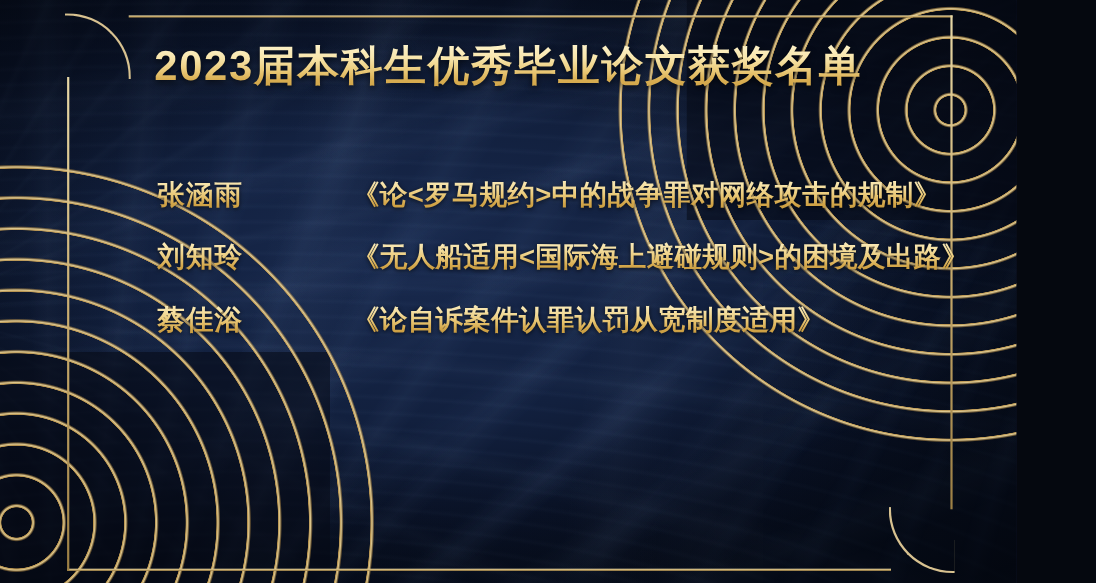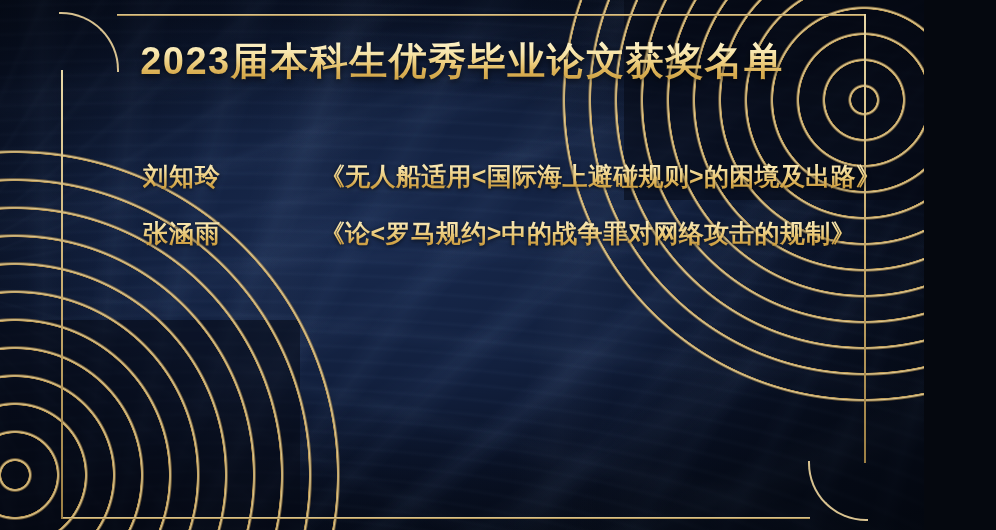--- a/index.html
+++ b/index.html
@@ -271,26 +271,30 @@
     <div class="corner-arc ca-br"></div>
   </div>
 
   <div class="title-wrap">
     <div class="title">2023届本科生优秀毕业论文获奖名单</div>
   </div>
 
   <div class="list">
 
     <div class="row">
+      <div class="name gold-text">张涵雨</div>
+      <div class="paper gold-text">《论&lt;罗马规约&gt;中的战争罪对网络攻击的规制》</div>
+    </div>
+
+    <div class="row">
       <div class="name gold-text">刘知玲</div>
       <div class="paper gold-text">《无人船适用&lt;国际海上避碰规则&gt;的困境及出路》</div>
     </div>
 
     <div class="row">
-      <div class="name gold-text">张涵雨</div>
-      <div class="paper gold-text">《论&lt;罗马规约&gt;中的战争罪对网络攻击的规制》</div>
+      <div class="name gold-text">蔡佳浴</div>
+      <div class="paper gold-text">《论自诉案件认罪认罚从宽制度适用》</div>
     </div>
 
 
-
   </div>
 
 </div>
 
 </body></html>

